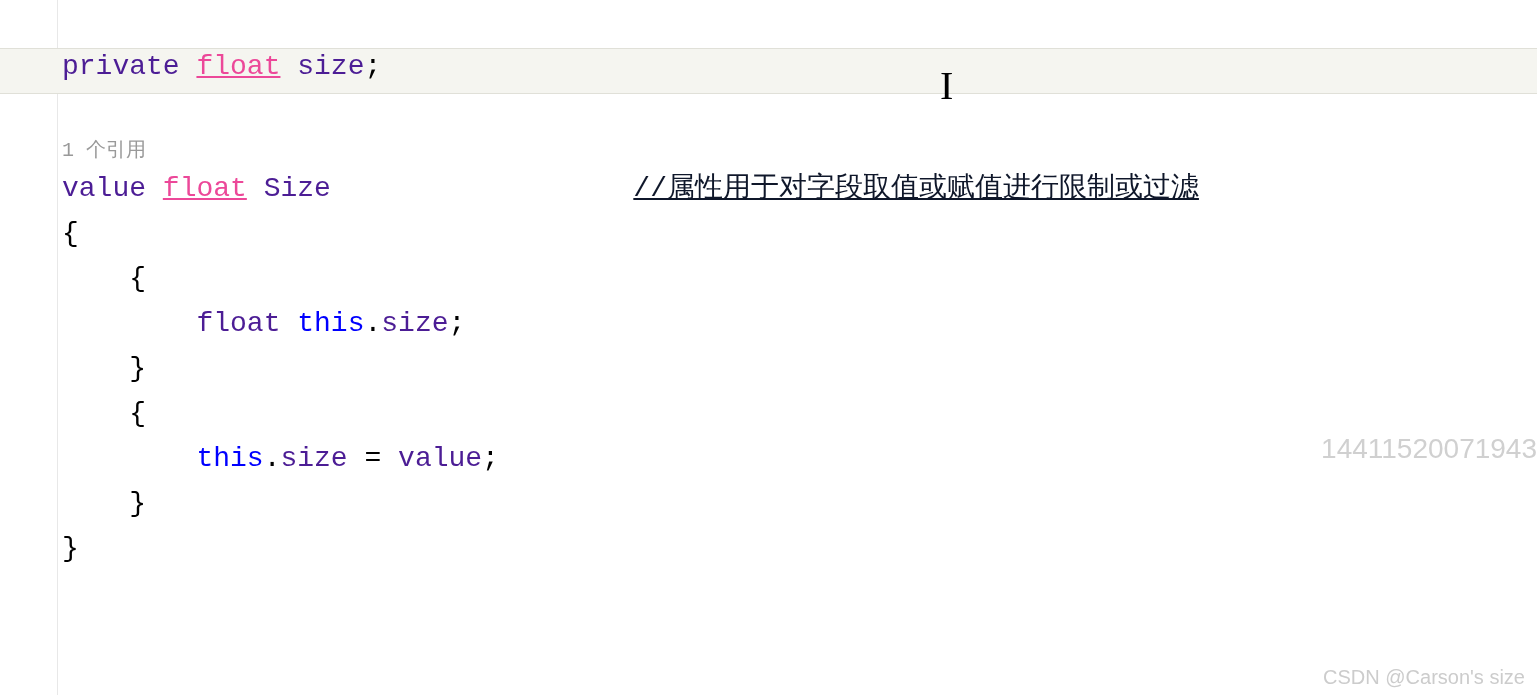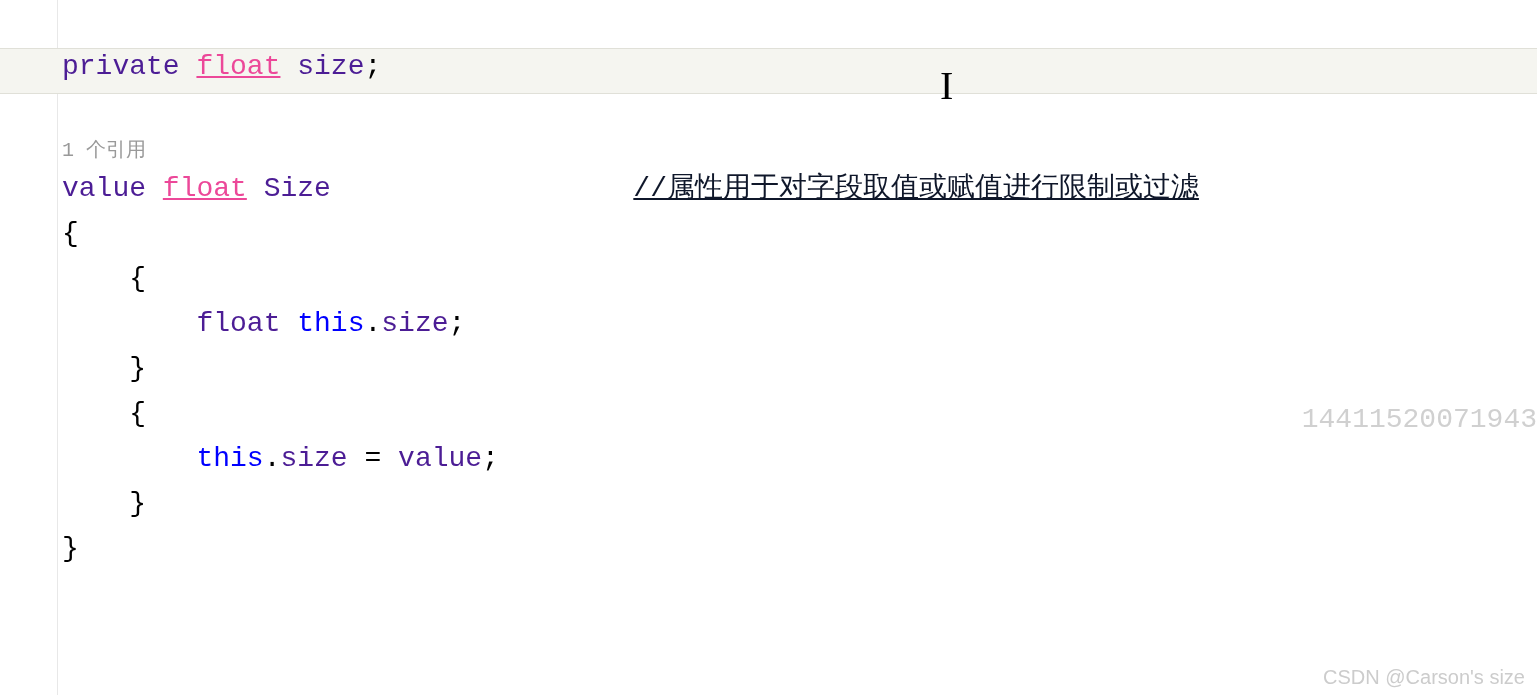--- a/index.html
+++ b/index.html
@@ -66,24 +66,24 @@
       left: 940px;
       top: 62px;
       font-family: serif;
       font-size: 40px;
       color: #000000;
       user-select: none;
     }
     .watermark-num {
       position: absolute;
       right: 0;
-      top: 404px;
+      top: 433px;
       color: #d0d0d0;
       font-size: 28px;
-      font-family: Liberation Mono, monospace;
+      font-family: Liberation Sans, sans-serif;
       text-align: center;
     }
     .watermark-csdn {
       position: absolute;
       right: 12px;
       bottom: 6px;
       color: #cccccc;
       font-size: 20px;
       font-family: Arial, sans-serif;
     }

